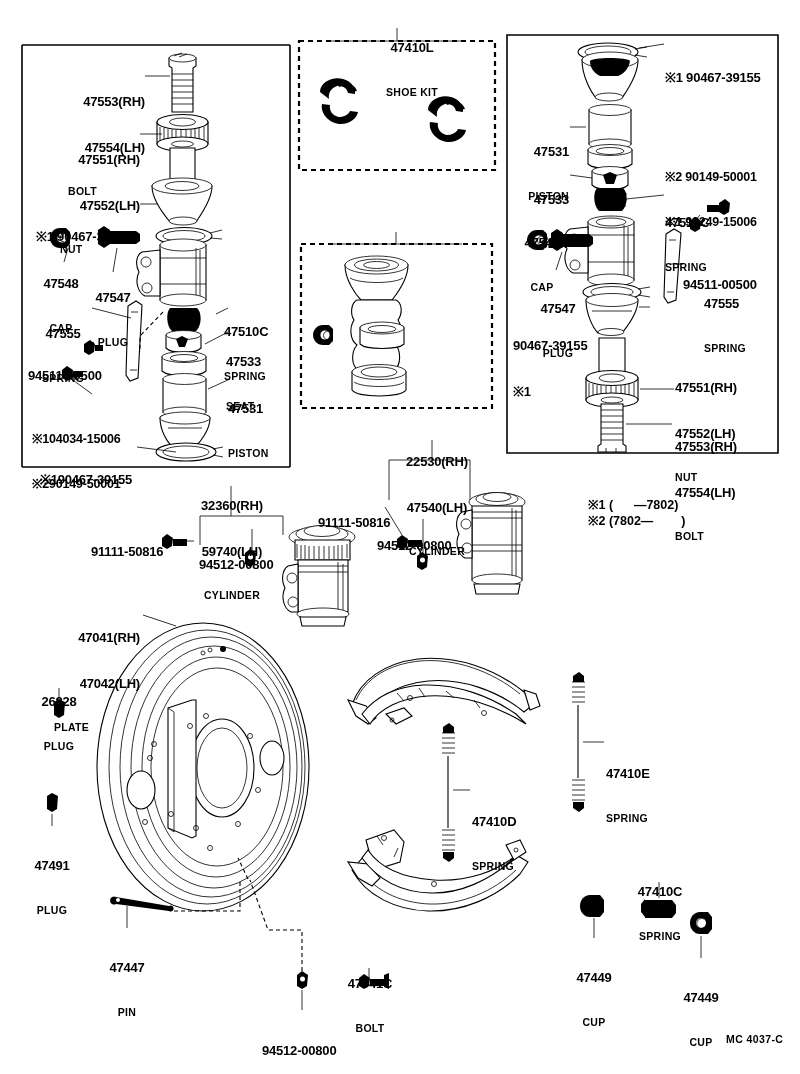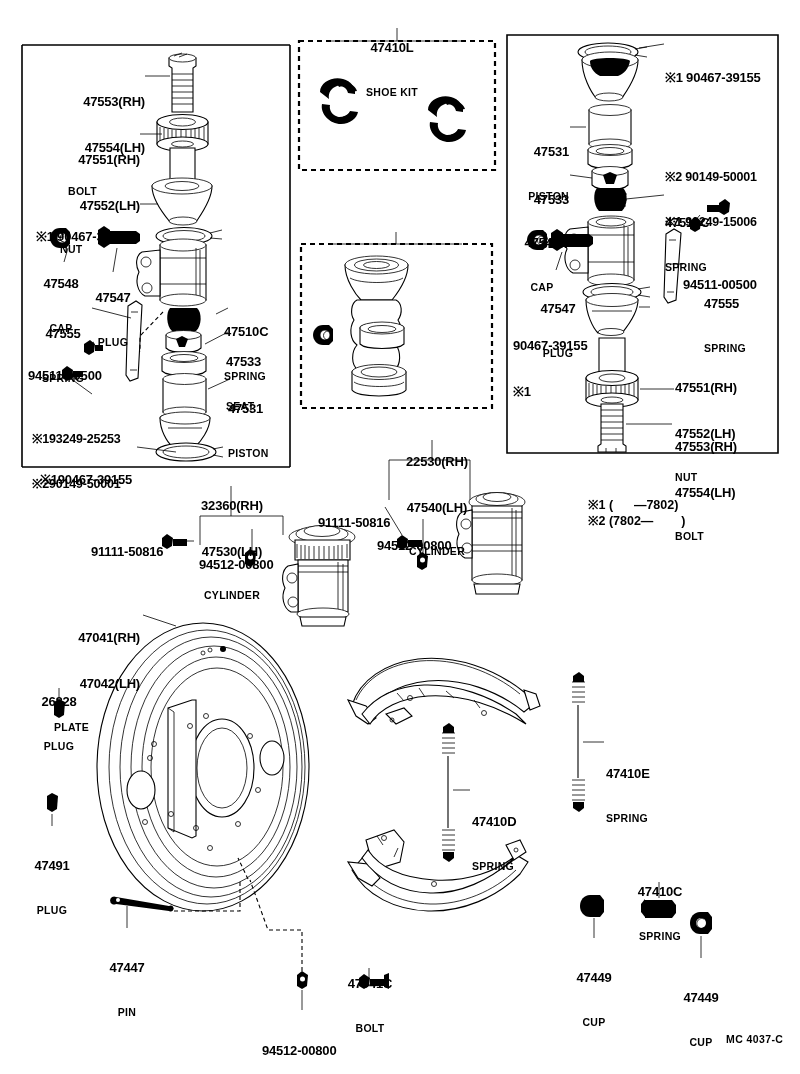--- a/index.html
+++ b/index.html
@@ -556,29 +556,29 @@
   <span class="pn">47533</span>
   <span class="nm">SEAT</span>
 </div>
 
 <div class="lbl" style="left:228px;top:369px;">
   <span class="pn">47531</span>
   <span class="nm">PISTON</span>
 </div>
 
 <div class="lbl" style="left:32px;top:400px;">
-  <span class="pn sm">※193249-25253</span>
+  <span class="pn sm">※104034-15006</span>
   <span class="pn sm">※290149-50001</span>
 </div>
 
 <div class="lbl" style="left:40px;top:440px;">
   <span class="pn">※190467-39155</span>
 </div>
 
-<div class="lbl ctr" style="left:332px;top:8px;width:120px;">
+<div class="lbl ctr" style="left:352px;top:8px;width:120px;">
   <span class="pn">47410L</span>
   <span class="nm">SHOE KIT</span>
 </div>
 
 
 <div class="lbl" style="left:665px;top:38px;">
   <span class="pn">※1 90467-39155</span>
 </div>
 
 <div class="lbl rt" style="left:505px;top:112px;width:64px;">
@@ -635,21 +635,21 @@
   <span class="pn">47553(RH)</span>
   <span class="pn">47554(LH)</span>
   <span class="nm">BOLT</span>
 </div>
 
 <div class="note" style="left:588px;top:464px;">※1 (      —7802)</div>
 <div class="note" style="left:588px;top:480px;">※2 (7802—        )</div>
 
 <div class="lbl ctr" style="left:176px;top:466px;width:112px;">
   <span class="pn">32360(RH)</span>
-  <span class="pn">47530(LH)</span>
+  <span class="pn">59740(LH)</span>
   <span class="nm">CYLINDER</span>
 </div>
 <div class="lbl" style="left:91px;top:512px;">
   <span class="pn">91111-50816</span>
 </div>
 <div class="lbl" style="left:199px;top:525px;">
   <span class="pn">94512-00800</span>
 </div>
 
 <div class="lbl ctr" style="left:381px;top:422px;width:112px;">

